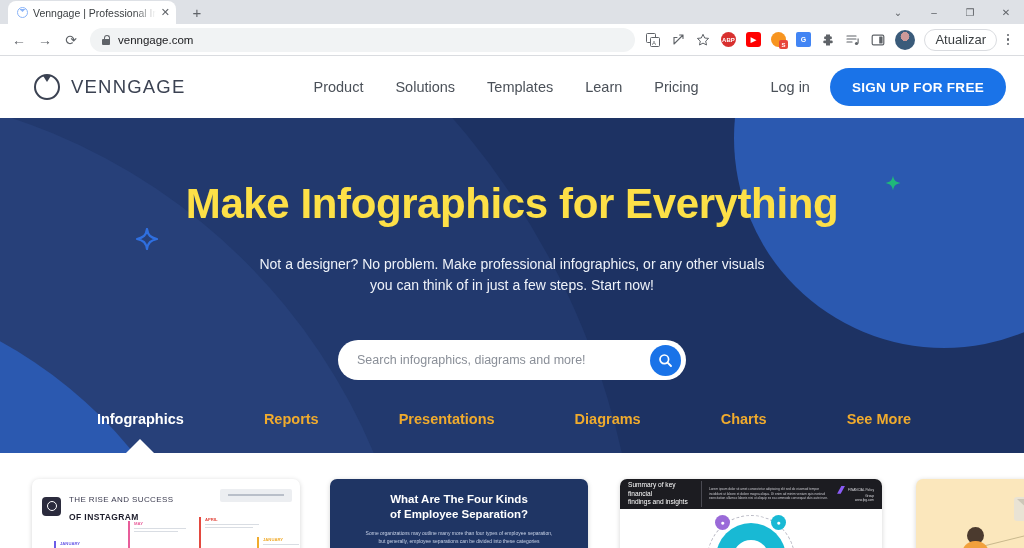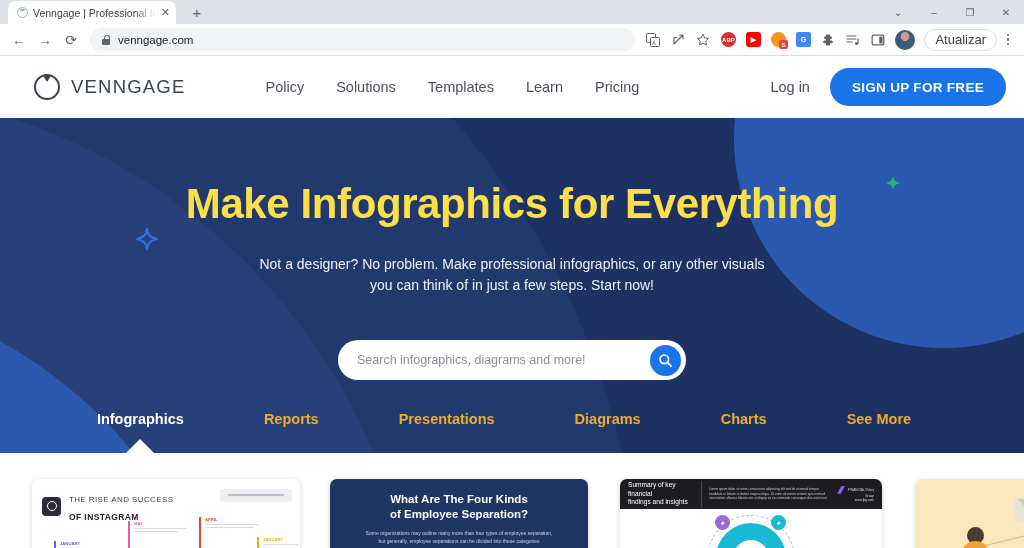--- a/index.html
+++ b/index.html
@@ -115,21 +115,21 @@
     height: 22px; border: 1px solid #dadce0; border-radius: 12px;
     padding: 0 10px; font-size: 13px; color: #3c4043;
     display: flex; align-items: center; margin-left: 4px;
   }
   .kebab { width: 20px; display: flex; flex-direction: column; align-items: center; gap: 2px; }
   .kebab i { width: 2.5px; height: 2.5px; border-radius: 50%; background: #5f6368; display: block; }
 
   
   .site-header {
     height: 62px; background: #fff; display: flex;
-    align-items: center; padding: 0 18px;
+    align-items: center; padding: 0 18px; gap: 48px;
   }
   .logo-wrap { display: flex; align-items: center; gap: 11px; margin-left: 16px; }
   .logo-mark {
     width: 26px; height: 26px; border-radius: 50%;
     border: 2px solid #3b4252; position: relative;
   }
   .logo-mark::after {
     content: ""; position: absolute; left: 50%; top: -1px;
     transform: translateX(-50%);
     width: 9px; height: 7px; background: #3b4252;
@@ -395,21 +395,21 @@
         </div>
     </div>
   </div>
 
   <div class="site-header">
     <div class="logo-wrap">
       <span class="logo-mark"></span>
       <span class="logo-text">VENNGAGE</span>
     </div>
     <nav class="mainnav">
-      <a href="#">Policy</a>
+      <a href="#">Product</a>
       <a href="#">Solutions</a>
       <a href="#">Templates</a>
       <a href="#">Learn</a>
       <a href="#">Pricing</a>
     </nav>
     <div class="header-right">
       <a href="#" class="login">Log in</a>
       <button class="cta">SIGN UP FOR FREE</button>
     </div>
   </div>

